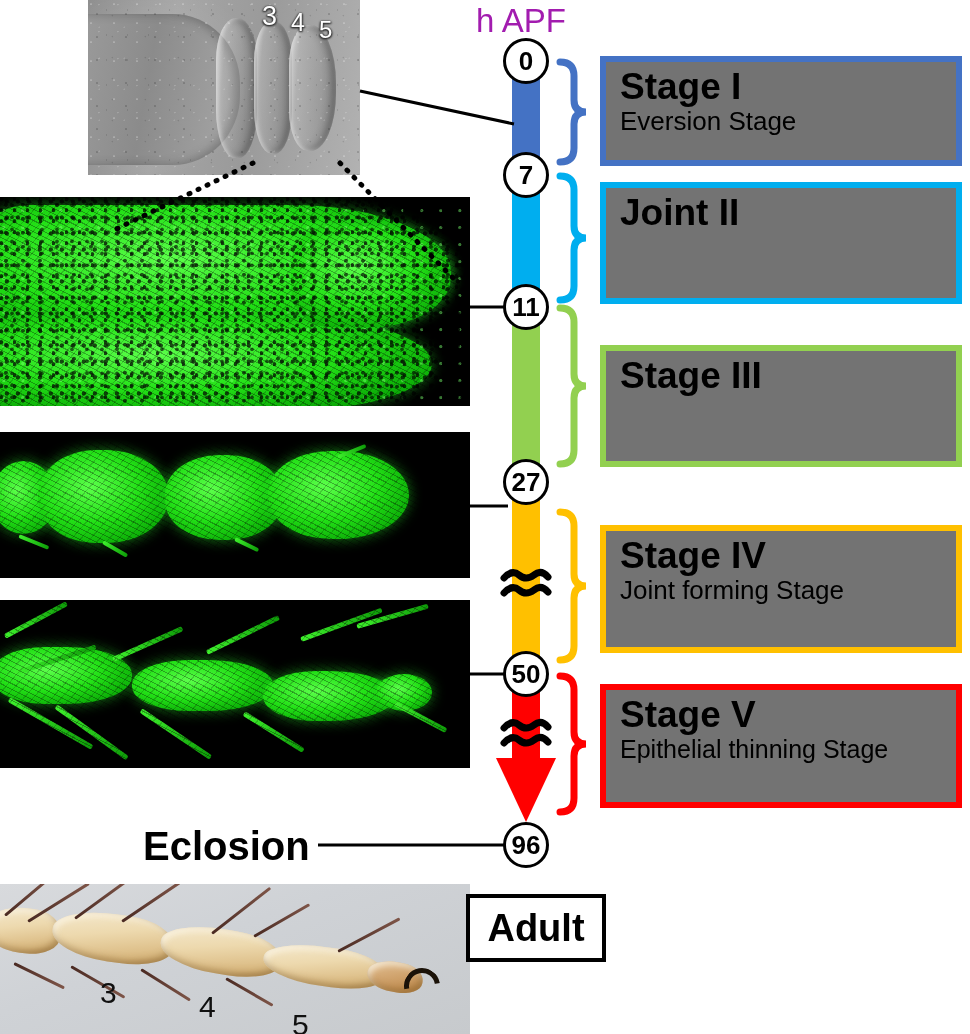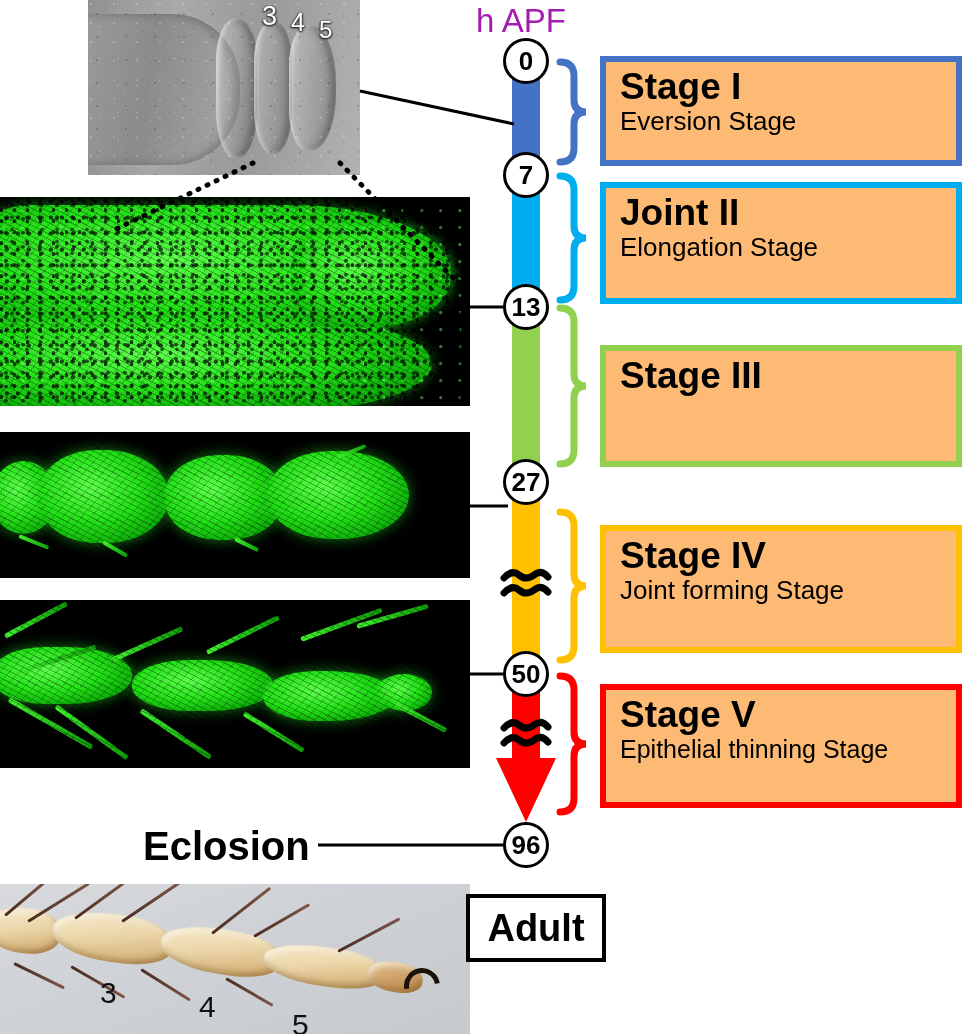--- a/index.html
+++ b/index.html
@@ -173,21 +173,21 @@
     height: 44px;
     left: 498px;
   }
 
   
   .stage-box {
     position: absolute;
     left: 600px;
     width: 362px;
     box-sizing: border-box;
-    background: #fdba74;
+    background: #737373;
     padding: 6px 0 6px 14px;
   }
   .stage-title {
     font-size: 37px;
     font-weight: bold;
     color: #000000;
     line-height: 1.05;
     font-family: "Liberation Sans", sans-serif;
     white-space: nowrap;
   }
@@ -339,33 +339,32 @@
     <path d="M6,16 q8,-9 15,-3 q7,6 15,0 q7,-6 14,2" fill="none" stroke="#000" stroke-width="7" stroke-linecap="round"></path>
     <path d="M6,31 q8,-9 15,-3 q7,6 15,0 q7,-6 14,2" fill="none" stroke="#000" stroke-width="7" stroke-linecap="round"></path>
   </svg>
   <svg class="break-sym" style="top:712px;" viewBox="0 0 56 44">
     <path d="M6,16 q8,-9 15,-3 q7,6 15,0 q7,-6 14,2" fill="none" stroke="#000" stroke-width="7" stroke-linecap="round"></path>
     <path d="M6,31 q8,-9 15,-3 q7,6 15,0 q7,-6 14,2" fill="none" stroke="#000" stroke-width="7" stroke-linecap="round"></path>
   </svg>
 
   <div class="tl-circle" style="top:38px;">0</div>
   <div class="tl-circle" style="top:152px;">7</div>
-  <div class="tl-circle" style="top:284px;">13</div>
+  <div class="tl-circle" style="top:284px;">11</div>
   <div class="tl-circle" style="top:459px;">27</div>
   <div class="tl-circle" style="top:651px;">50</div>
   <div class="tl-circle" style="top:822px;">96</div>
 
   <div class="stage-box" style="top:56px; height:110px; border:6px solid #4472C4;">
     <div class="stage-title">Stage I</div>
     <div class="stage-sub">Eversion Stage</div>
   </div>
 
   <div class="stage-box" style="top:182px; height:122px; border:6px solid #00AEEF;">
     <div class="stage-title">Joint II</div>
-    <div class="stage-sub">Elongation Stage</div>
   </div>
 
   <div class="stage-box" style="top:345px; height:122px; border:6px solid #92D050;">
     <div class="stage-title">Stage III</div>
   </div>
 
   <div class="stage-box" style="top:684px; height:124px; border:6px solid #FF0000;">
     <div class="stage-title">Stage V</div>
     <div class="stage-sub" style="font-size:25px;">Epithelial thinning Stage</div>
   </div>

